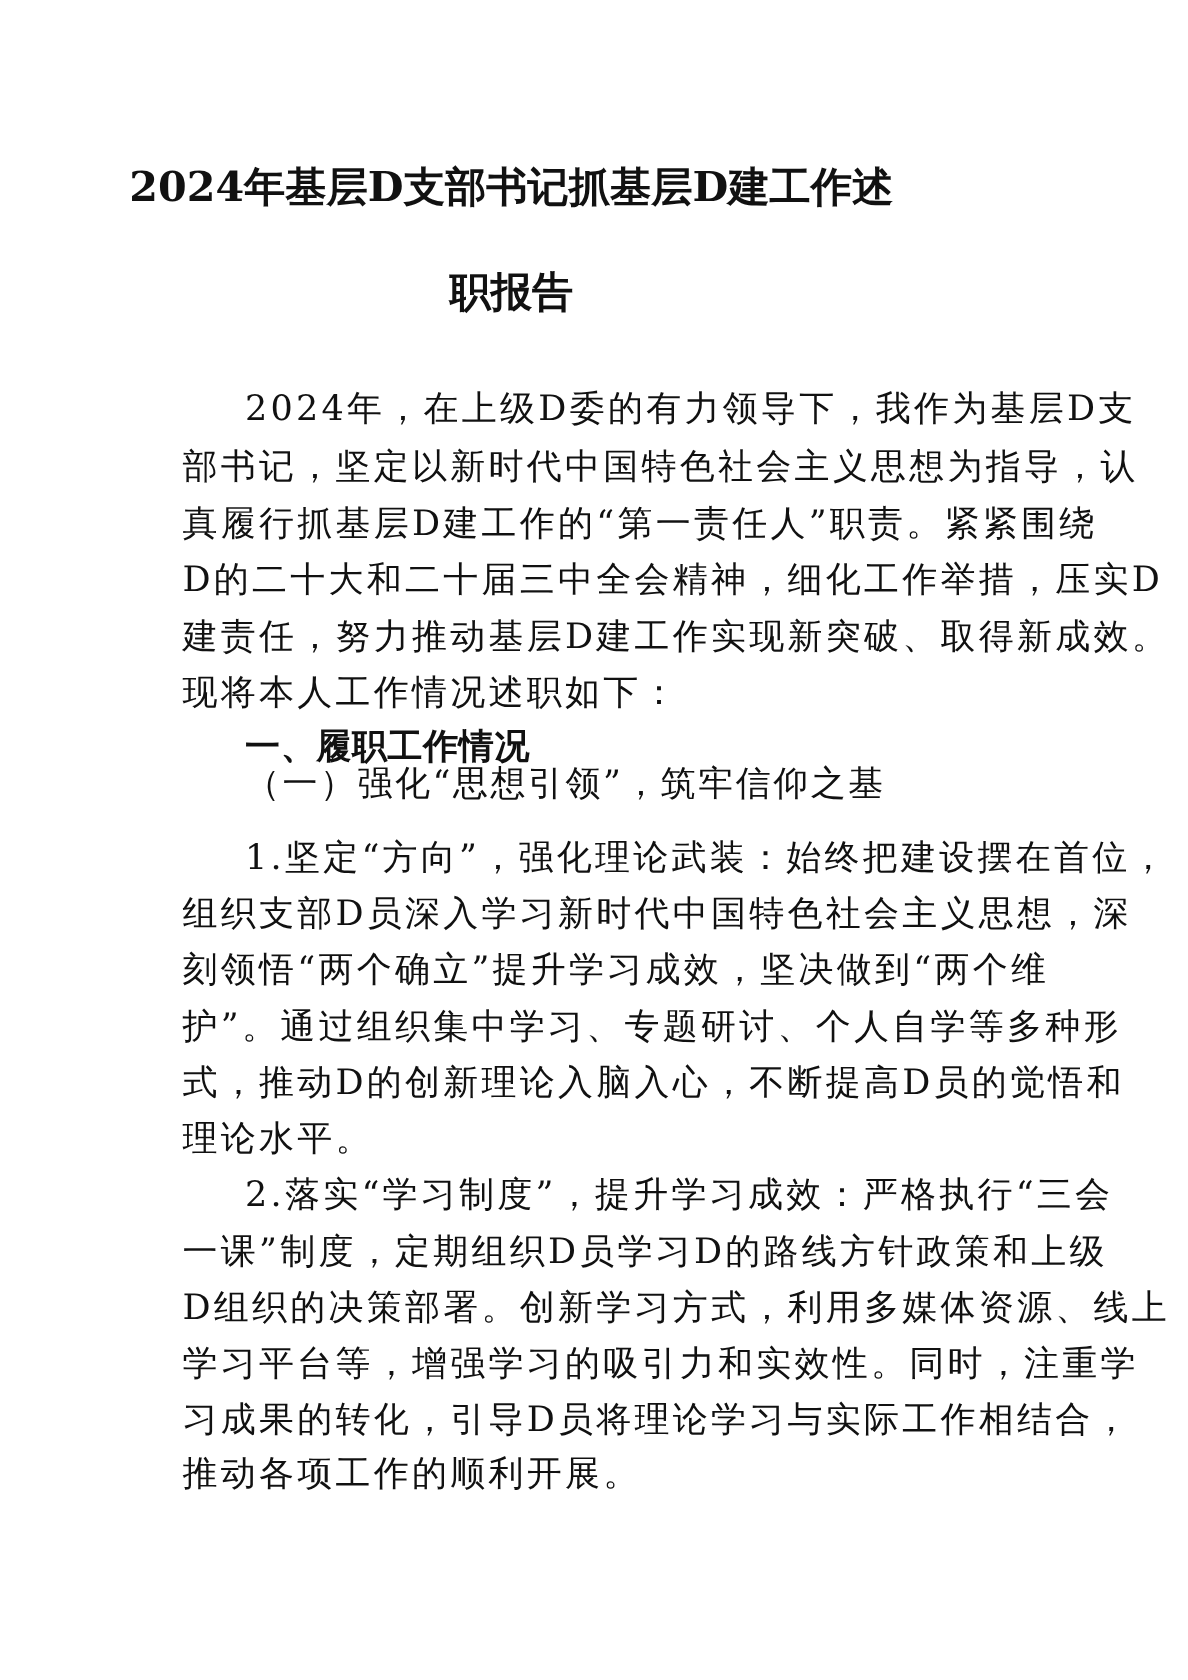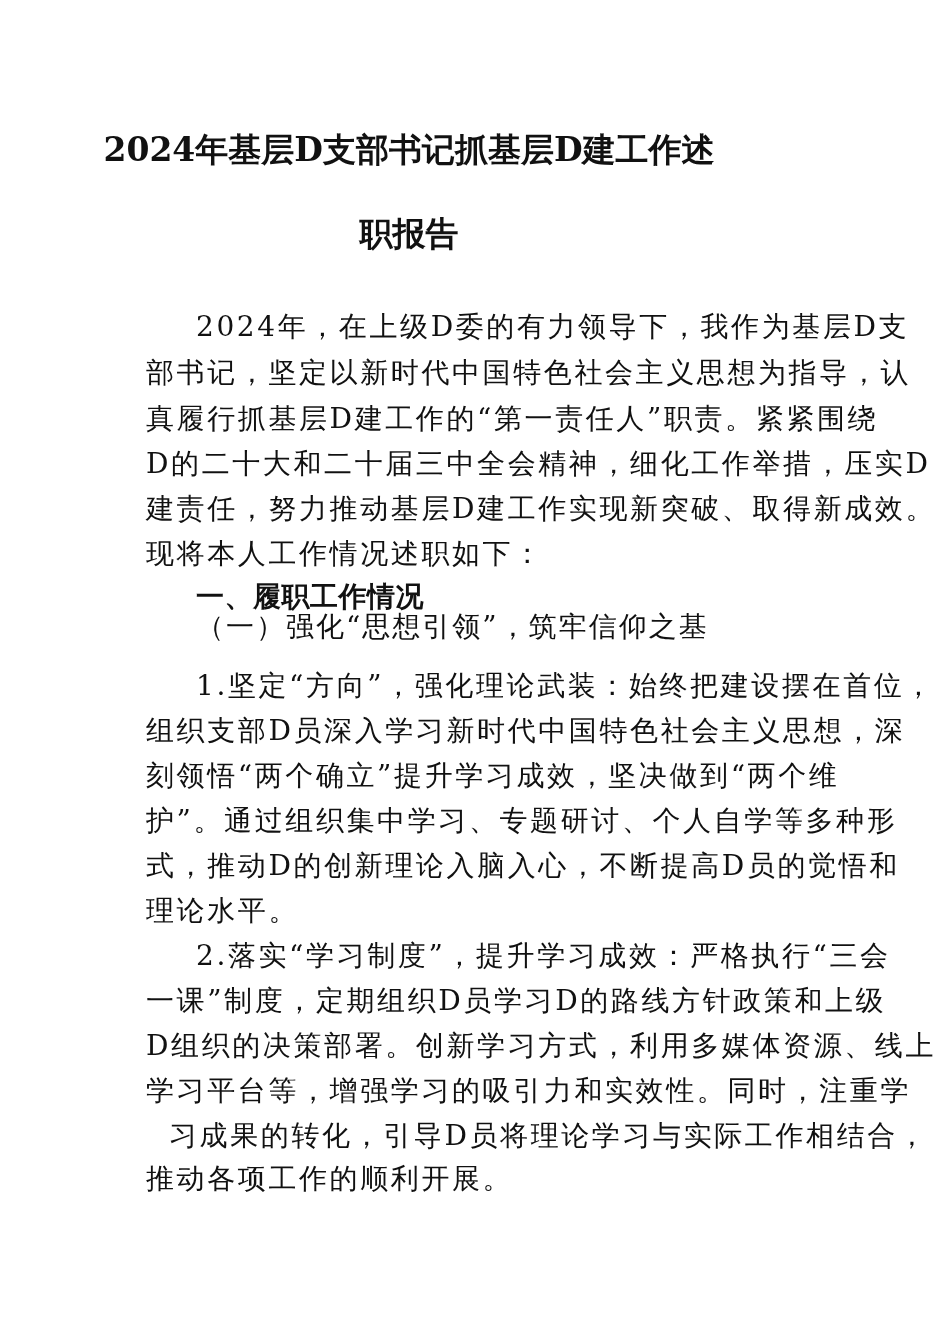--- a/index.html
+++ b/index.html
@@ -40,17 +40,17 @@
     <div class="line" style="top:802px;text-align:right;">护”。通过组织集中学习、专题研讨、个人自学等多种形</div>
     <div class="line" style="top:847px;">式，推动D的创新理论入脑入心，不断提高D员的觉悟和</div>
     <div class="line" style="top:892px;">理论水平。</div>
   </div>
 
   <div>
     <div class="line indent" style="top:937px;">2.落实“学习制度”，提升学习成效：严格执行“三会</div>
     <div class="line" style="top:982px;">一课”制度，定期组织D员学习D的路线方针政策和上级</div>
     <div class="line" style="top:1027px;">D组织的决策部署。创新学习方式，利用多媒体资源、线上</div>
     <div class="line" style="top:1072px;">学习平台等，增强学习的吸引力和实效性。同时，注重学</div>
-    <div class="line" style="top:1117px;margin-left:23px;">习成果的转化，引导D员将理论学习与实际工作相结合，</div>
+    <div class="line" style="top:1117px;">习成果的转化，引导D员将理论学习与实际工作相结合，</div>
     <div class="line" style="top:1160px;">推动各项工作的顺利开展。</div>
   </div>
 
 </div>
 
 </body></html>

